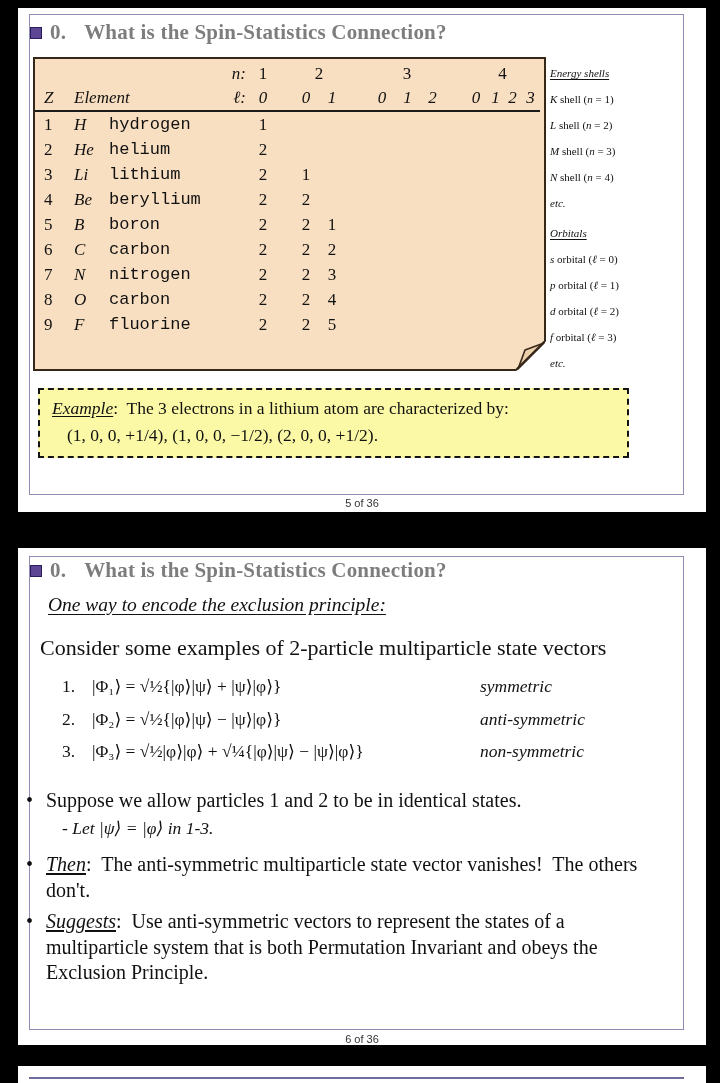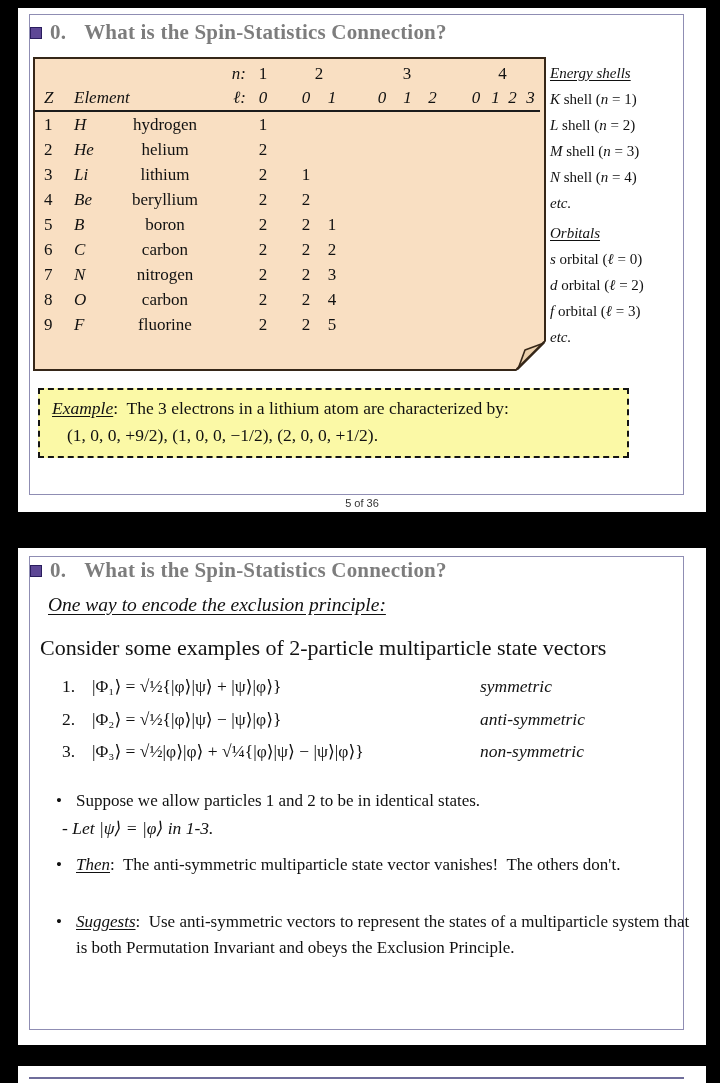--- a/index.html
+++ b/index.html
@@ -23,26 +23,26 @@
 
   
   .peach-box { position:absolute; left:15px; top:49px; width:509px; height:310px;
                background:#f9dfc2; border:2px solid #362718; }
   .peach-box table { border-collapse:collapse; table-layout:fixed; width:505px; margin-top:3px; font-size:17px; }
   .peach-box td { padding:0; text-align:center; height:25px; line-height:25px; overflow:hidden; white-space:nowrap; }
   .peach-box thead td { height:24px; line-height:24px; }
   .peach-box thead tr.lrow td { border-bottom:2px solid #1c1c1c;font-style:italic; }
   td.zc   { text-align:left; padding-left:9px; }
   td.symc { text-align:left; font-style:italic; padding-left:5px; }
-  td.namec{ text-align:center; }
+  td.namec{ text-align:left;font-family:Liberation Mono, monospace; }
   td.lblc { text-align:right; font-style:italic; padding-right:3px; }
   .fold { position:absolute; right:-2px; bottom:-2px; }
 
   
-  .side-panel { position:absolute; left:532px; top:52px; width:156px; font-size:15px; line-height:26px; }
+  .side-panel { position:absolute; left:532px; top:52px; width:156px; font-size:11px; line-height:26px; }
   .sp-title { font-style:italic; text-decoration:underline; text-underline-offset:2px; }
   .sp-item i, .sp-etc { font-style:italic; }
   .sp-block2 { margin-top:4px; }
 
   
   .example-box { position:absolute; left:20px; top:380px; width:565px; background:#fbf9a6;
                  border:2px dashed #141414; padding:5px 10px 7px 12px; font-size:17.5px; line-height:27px; }
   .ex-label { font-style:italic; text-decoration:underline; text-underline-offset:2px; }
   .pre { white-space:pre-wrap; }
   .ex-line2 { padding-left:15px; }
@@ -52,21 +52,21 @@
   #page1 .pfooter { top:489px; } #page2 .pfooter { top:485px; }
 
   
   .subheading { position:absolute; left:30px; top:46px; font-size:19.5px; font-style:italic;
                 text-decoration:underline; text-underline-offset:3px; }
   .s2-intro { position:absolute; left:22px; top:87px; font-size:22px; }
   .eq-row { position:absolute; left:0; width:680px; height:30px; font-size:17.5px; }
   .eq-num { position:absolute; left:44px; }
   .eq-formula { position:absolute; left:74px; }
   .eq-tag { position:absolute; left:462px; font-style:italic; }
-  .bullet { position:absolute; left:38px; width:616px; font-size:17px; line-height:25.5px;
+  .bullet { position:absolute; left:8px; width:616px; font-size:20px; line-height:25.5px;
             padding-left:20px; text-indent:-20px; }
   .b-marker { display:inline-block; width:20px; text-indent:0; }
   .b-label { font-style:italic; text-decoration:underline; text-underline-offset:2px; }
   .b1 { top:240px; } .b1sub { position:absolute; left:44px; top:270px; font-size:17.5px; font-style:italic; }
   .b2 { top:304px; } .b3 { top:361px; }
 </style>
 </head>
 <body>
 
 <div class="canvas">
@@ -321,30 +321,31 @@
             <div class="sp-item"><i>L</i><span> shell (</span><i>n</i><span> = 2)</span></div>
             <div class="sp-item"><i>M</i><span> shell (</span><i>n</i><span> = 3)</span></div>
             <div class="sp-item"><i>N</i><span> shell (</span><i>n</i><span> = 4)</span></div>
           </div>
         <div class="sp-etc">etc.</div>
       </div>
       <div class="sp-block sp-block2">
         <div class="sp-title">Orbitals</div>
         <div>
             <div class="sp-item"><i>s</i><span> orbital (</span><i>ℓ</i><span> = 0)</span></div>
+            <div class="sp-item"><i>p</i><span> orbital (</span><i>ℓ</i><span> = 1)</span></div>
             <div class="sp-item"><i>d</i><span> orbital (</span><i>ℓ</i><span> = 2)</span></div>
             <div class="sp-item"><i>f</i><span> orbital (</span><i>ℓ</i><span> = 3)</span></div>
           </div>
         <div class="sp-etc">etc.</div>
       </div>
     </div>
 
     <div class="example-box">
       <div><span class="ex-label">Example</span><span class="pre">:  The 3 electrons in a lithium atom are characterized by:</span></div>
-      <div class="ex-line2">(1, 0, 0, +9/2), (1, 0, 0, −1/2), (2, 0, 0, +1/2).</div>
+      <div class="ex-line2">(1, 0, 0, +1/4), (1, 0, 0, −1/2), (2, 0, 0, +1/2).</div>
     </div>
 
     <div class="pfooter">5 of 36</div>
   </div>
 
   <div class="page" id="page2">
     <div class="frame"></div>
 
     <div class="title-row">
       <span class="tbullet"></span>
@@ -371,19 +372,20 @@
       <span class="eq-tag">non-symmetric</span>
     </div>
 
     <div class="bullet b1"><span class="b-marker">•</span><span>Suppose we allow particles 1 and 2 to be in identical states.</span></div>
     <div class="b1sub">- Let |ψ⟩ = |φ⟩ in 1-3.</div>
 
     <div class="bullet b2"><span class="b-marker">•</span><span class="b-label">Then</span><span class="pre">:  The anti-symmetric multiparticle state vector vanishes!  The others don't.</span></div>
 
     <div class="bullet b3"><span class="b-marker">•</span><span class="b-label">Suggests</span><span class="pre">:  Use anti-symmetric vectors to represent the states of a multiparticle system that is both Permutation Invariant and obeys the Exclusion Principle.</span></div>
 
+    <div class="pfooter">6 of 36</div>
   </div>
 
   <div class="page" id="page3">
     <div class="topline"></div>
   </div>
 
 </div>
 
 </body></html>

